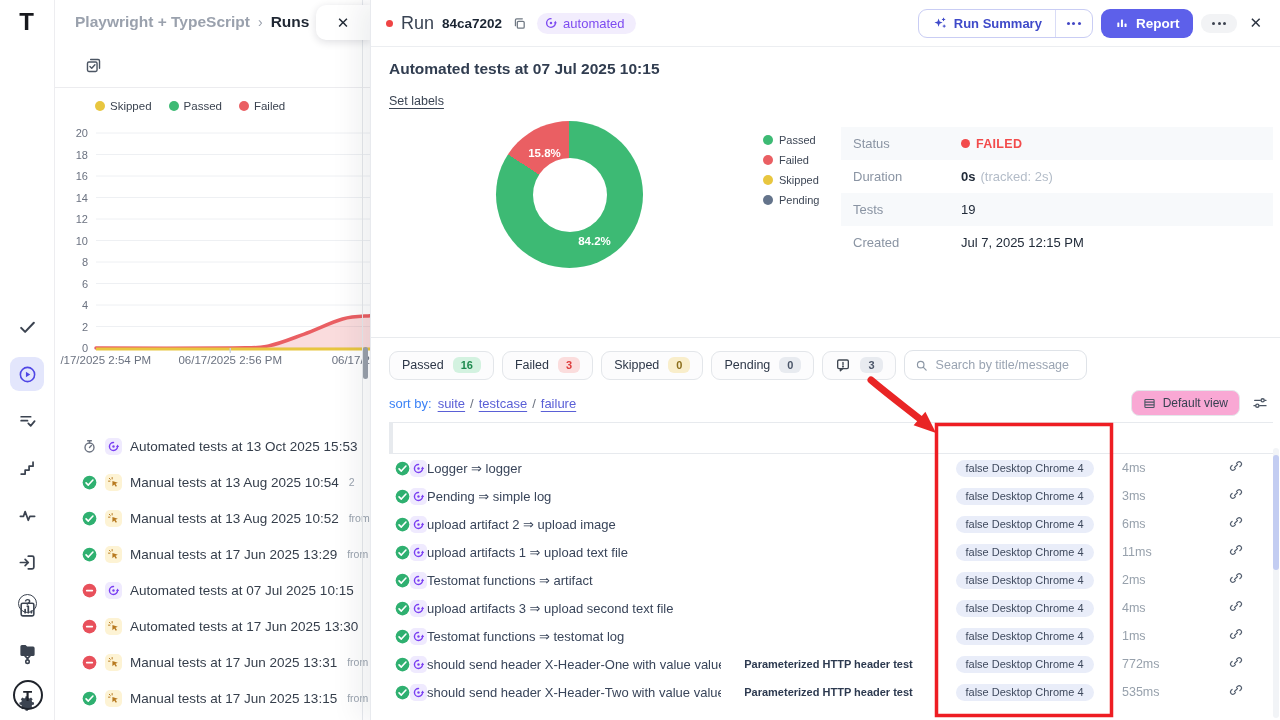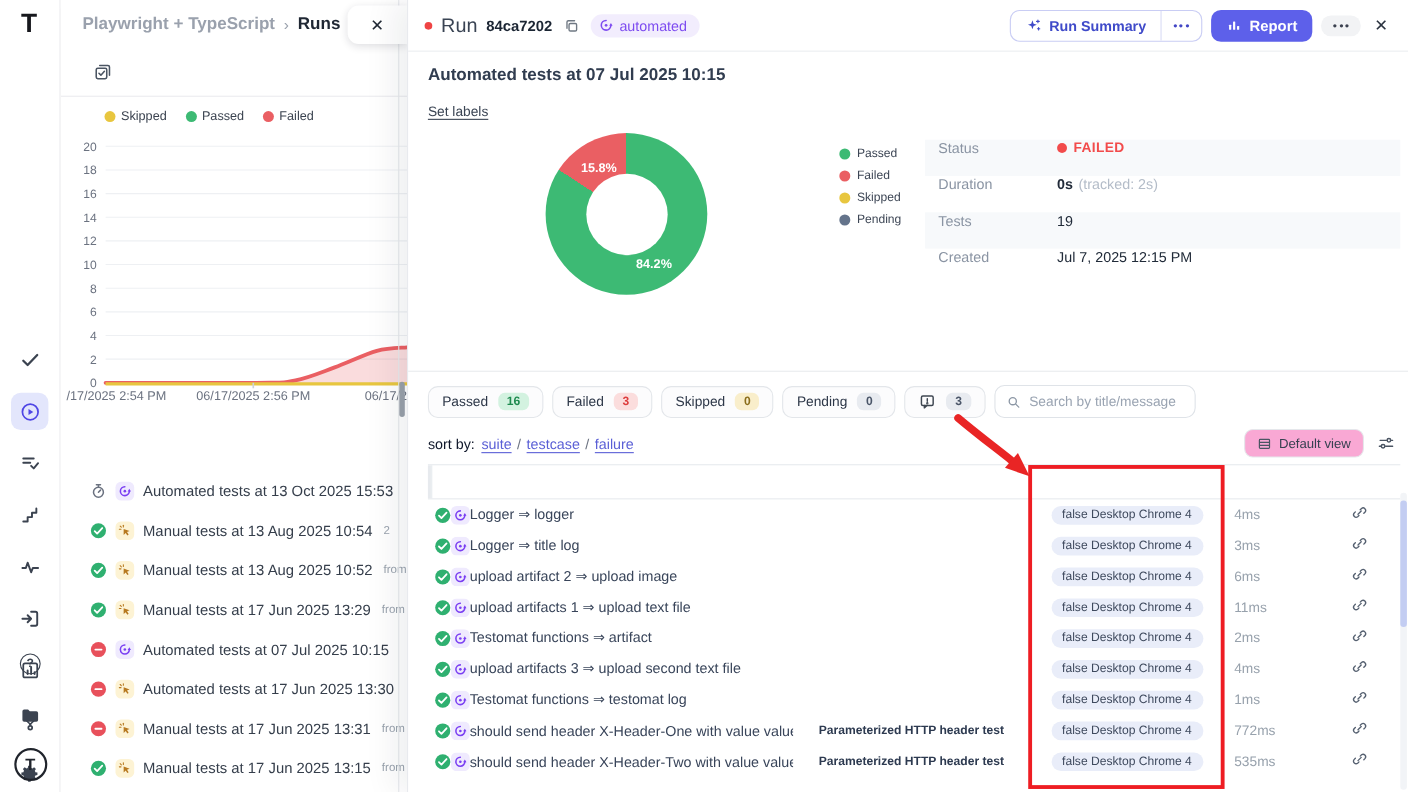--- a/index.html
+++ b/index.html
@@ -67,41 +67,41 @@
   .set-labels { position:absolute; left:18px; top:94px; font-size:12.5px; color:#3a4453; text-decoration:underline; text-underline-offset:3px; cursor:pointer; }
 
   .donut { position:absolute; left:125px; top:121px; width:147px; height:147px; border-radius:50%; }
   .donut .hole { position:absolute; left:50%; top:50%; width:74px; height:74px; margin:-37px 0 0 -37px; background:#fff; border-radius:50%; }
   .donut .slice-label { position:absolute; transform:translate(-50%,-50%); color:#fff; font-size:11.5px; font-weight:700; }
   .p-legend { position:absolute; left:392px; top:134px; }
   .p-legend .li { display:flex; align-items:center; gap:6px; margin-bottom:8px; font-size:11px; color:#3d4655; }
   .p-legend .dot { width:10px; height:10px; border-radius:50%; }
 
   .details { position:absolute; left:470px; top:127px; width:432px; }
-  .drow { height:33px; display:flex; align-items:flex-start; }
+  .drow { height:33px; display:flex; align-items:center; }
   .drow:nth-child(odd) { background:#f7f9fb; }
   .drow .dlabel { width:120px; padding-left:12px; font-size:13px; color:#8a94a3; }
   .drow .dvalue { font-size:13px; color:#212b39; }
   .drow .dextra { font-size:13px; color:#b3bcc8; margin-left:5px; }
   .dvalue.strong { font-weight:700; }
   .dvalue.status-failed { color:#f24b4b; font-weight:700; font-size:12.5px; letter-spacing:.3px; display:flex; align-items:center; }
   .dvalue.status-failed::before { content:""; width:9px; height:9px; border-radius:50%; background:#f24b4b; margin-right:6px; }
 
   .p-tabs { position:absolute; left:0; right:0; top:304px; height:34px; border-bottom:1px solid #e9ebee; display:flex; gap:27px; padding-left:18px; }
   .p-tab { font-size:13.5px; color:#4b5563; padding-bottom:10px; align-self:flex-end; cursor:pointer; }
 
   .filters { position:absolute; left:18px; top:350px; display:flex; gap:8px; align-items:center; }
   .fpill { display:flex; align-items:center; gap:9px; height:29px; padding:0 12px; border:1px solid #e3e6ea; background:#fcfcfd; border-radius:9px; font-size:12.5px; color:#2d3748; cursor:pointer; }
   .fbadge { font-size:11px; padding:2px 8px; border-radius:6px; font-weight:600; }
   .search-box { display:flex; align-items:center; gap:8px; width:183px; height:30px; border:1px solid #dfe3e8; border-radius:9px; padding:0 10px; color:#8c97a5; background:#fff; }
   .search-box input { border:none; outline:none; width:100%; font-size:12.5px; color:#374151; font-family:inherit; background:transparent; }
   .search-box input::placeholder { color:#9aa4b2; }
 
   .sortrow { position:absolute; left:18px; right:12px; top:390px; display:flex; align-items:center; }
-  .sort-prefix { font-size:13px; color:#0f172a; margin-right:6px; }
+  .sort-prefix { font-size:13px; color:#3b82f6; margin-right:6px; }
   .sort-link { font-size:13px; color:#5a5fd6; text-decoration:underline; text-underline-offset:3px; cursor:pointer; }
   .sort-sep { color:#6b7280; margin:0 5px; font-size:13px; }
   .sortrow .spacer { flex:1; }
   .view-btn { display:flex; align-items:center; gap:7px; background:#f9a8d4; border:1px solid #e5e7eb; border-radius:8px; padding:5px 11px; font-size:12px; color:#374151; cursor:pointer; }
   .cfg-btn { background:none; border:none; color:#4b5563; margin-left:12px; display:flex; cursor:pointer; }
 
   .ttable { position:absolute; left:18px; top:422px; width:884px; }
   .thead { display:flex; height:32px; border-top:1px solid #e7eaee; border-bottom:1px solid #e7eaee; }
   .th { display:flex; align-items:center; justify-content:center; font-size:12px; font-weight:700; color:#2c3c57; }
   .th + .th { border-left:1px solid #e7eaee; }
@@ -661,21 +661,21 @@
                   <path d="M6.5 12.5l3.6 3.6 7.4-8" stroke="#fff" stroke-width="2.6" fill="none" stroke-linecap="round" stroke-linejoin="round"></path>
                 </svg>
               </span>
               <span class="ticon">
                 <svg width="13" height="13" viewBox="0 0 24 24">
                   <path d="M12 4.5 A7.5 7.5 0 1 0 19.5 12" fill="none" stroke="#7a3ff2" stroke-width="2.6" stroke-linecap="round"></path>
                   <polygon points="16.7,12.7 22.3,12.7 19.5,8.1" fill="#7a3ff2"></polygon>
                   <circle cx="12" cy="12" r="2.2" fill="#7a3ff2"></circle>
                 </svg>
               </span>
-              <span class="ttitle">Logger ⇒ title log</span>
+              <span class="ttitle">Pending ⇒ simple log</span>
             </div>
             <div class="c-suite"></div>
             <div class="c-meta">
               <span class="meta-pill">false Desktop Chrome 4</span>
             </div>
             <div class="c-runtime">3ms</div>
             <div class="c-actions">
               <span><svg width="14" height="14" viewBox="0 0 24 24" fill="none" stroke="#556070" stroke-width="2.1" stroke-linecap="round">
                   <path d="M9.5 14.5l5-5"></path>
                   <path d="M13 7.5l2-2a4 4 0 0 1 5.6 5.6l-2 2"></path>

